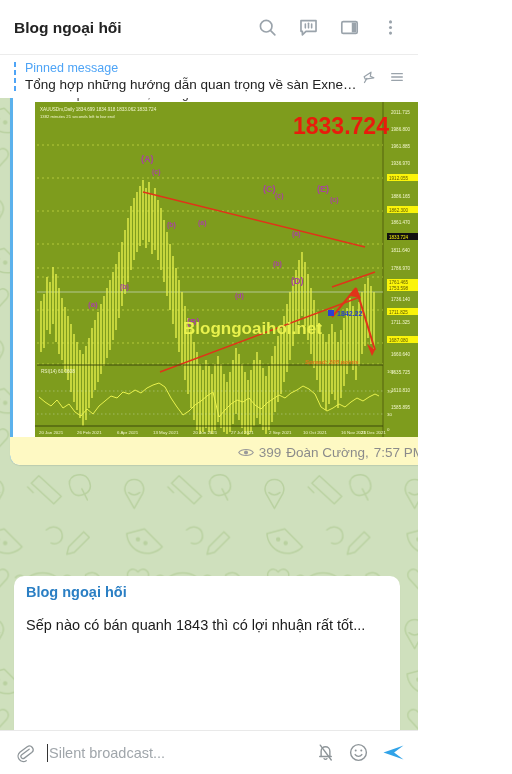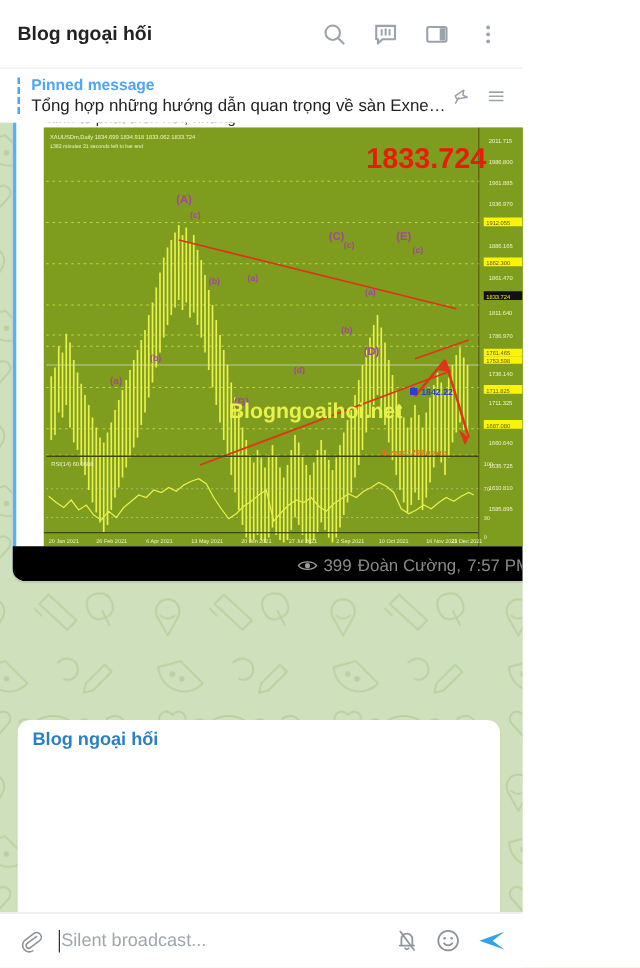--- a/index.html
+++ b/index.html
@@ -50,21 +50,21 @@
     padding: 0 10px 0 14px;
     position: relative; z-index: 5;
   }
   .pin-bar {
     width: 2px; height: 30px; margin-right: 9px;
     background: repeating-linear-gradient(to bottom,#4ea4f6 0 5px, transparent 5px 8px);
     flex: 0 0 2px;
   }
   .pin-texts { flex: 1 1 auto; min-width: 0; }
   .pin-label {
-    font-size: 12.5px; font-weight: bold; color: #4ea4f6;
+    font-size: 12.5px; font-weight: normal; color: #4ea4f6;
     line-height: 16px;
   }
   .pin-text {
     font-size: 13.5px; color: #222222; line-height: 18px;
     white-space: nowrap; overflow: hidden; text-overflow: ellipsis;
   }
   .pin-icons { display: flex; align-items: center; gap: 3px; flex: 0 0 auto; }
 
   
   .chat-area {
@@ -117,21 +117,21 @@
 
   .photo-meta {
     position: absolute; right: 8px; bottom: 5px;
     display: flex; align-items: center; gap: 5px;
     font-size: 13.5px; color: #8b8b8b;
   }
   .meta-views { color: #8e8e8e; }
   .meta-author { color: #8b8b8b; }
 
   .msg-photo-footer {
-    background: #000000; height: 28px;
+    background: #fef9c3; height: 28px;
     border-radius: 0 0 10px 10px;
     position: relative;
     padding-left: 48px;
   }
 
   
   .msg-text-wrap {
     position: absolute; left: 14px; top: 478px;
     width: 386px;
   }
@@ -548,20 +548,21 @@
               <span class="meta-author">Đoàn Cường,</span>
               <span class="meta-author">7:57 PM</span>
             </div>
           </div>
         </div>
       </div>
 
       <div class="msg-text-wrap">
         <div class="bubble-text">
           <div class="b-author">Blog ngoại hối</div>
+          <div class="b-line">Sếp nào có bán quanh 1843 thì có lợi nhuận rất tốt...</div>
 
         </div>
       </div>
 
       <div class="fwd-circle c1">
         <svg width="20" height="20" viewBox="0 0 24 24">
           <path d="M4 16.5 C4 10 9 8.5 14 8.5 V5 L20.5 11 L14 17 V13.5 C9.5 13.5 6 14.5 4 16.5 Z" fill="#ffffff"></path>
         </svg>
       </div>
 

